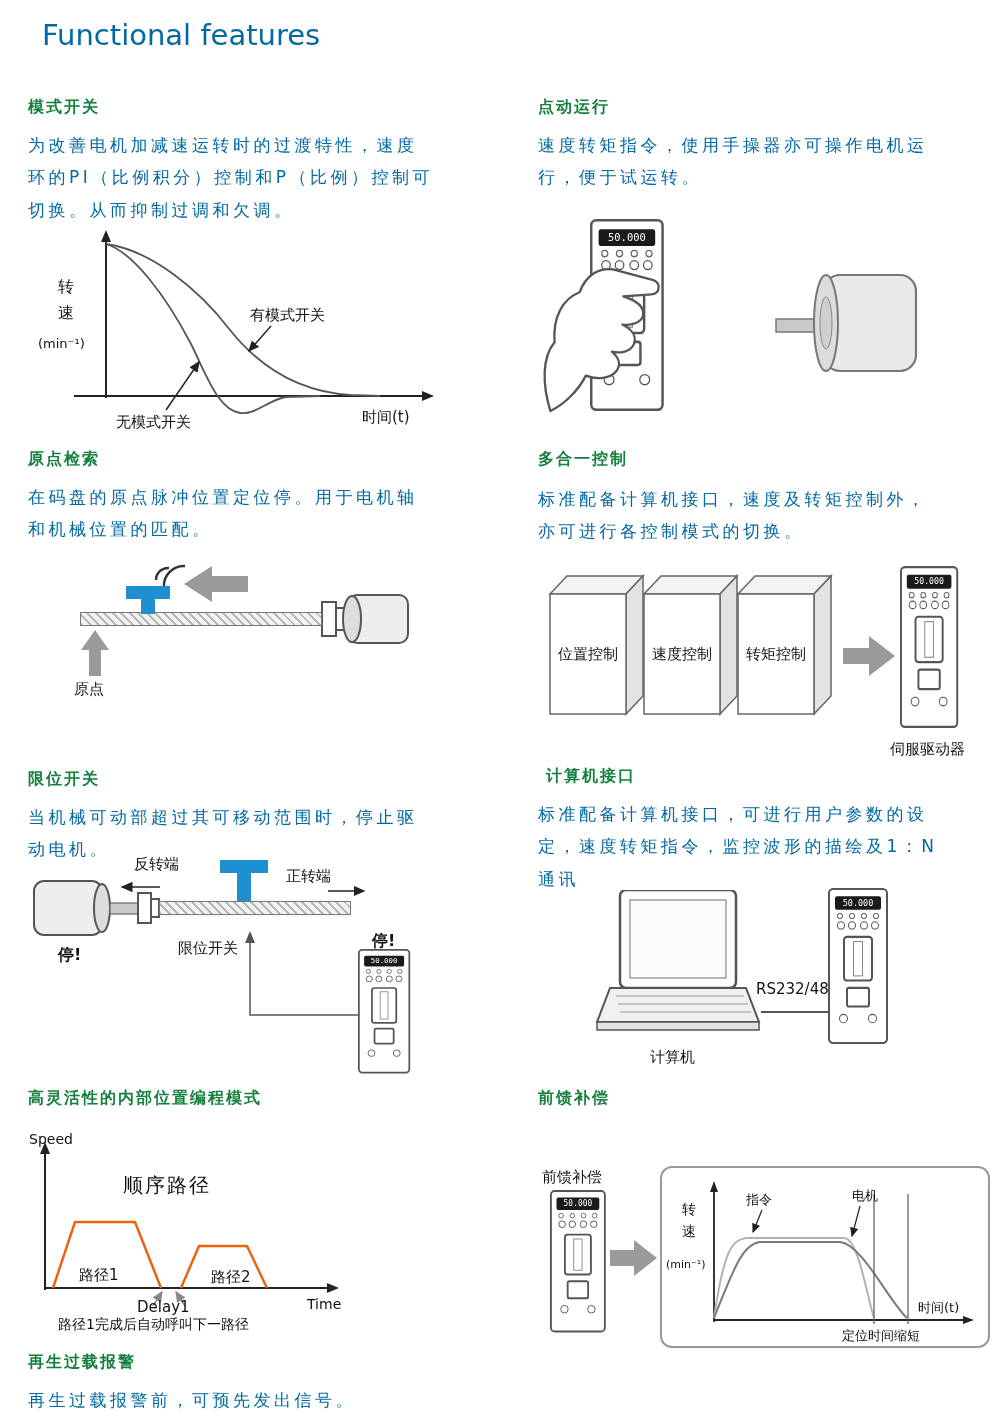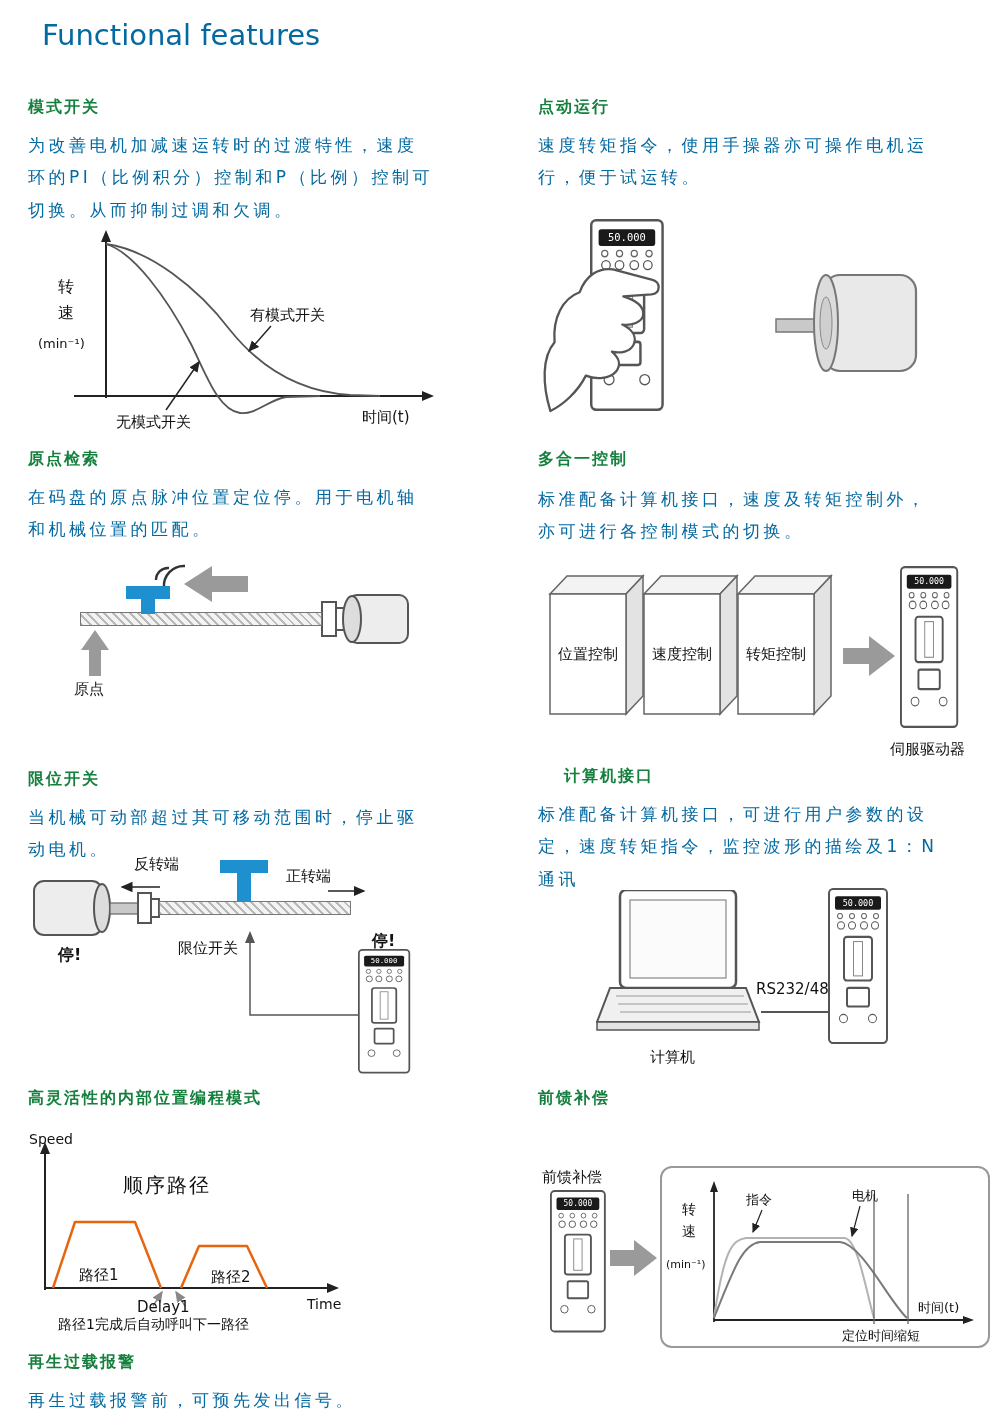--- a/index.html
+++ b/index.html
@@ -223,21 +223,21 @@
         </div>
       <div class="port"></div>
       <div class="port2"></div>
       <div class="feet">
           <i></i>
           <i></i>
         </div>
     </div>
   </div>
 
-  <div class="h" style="left:564px;top:766px;">计算机接口</div>
+  <div class="h" style="left:546px;top:766px;">计算机接口</div>
   <div class="p" style="left:538px;top:798px;width:408px;">标准配备计算机接口，可进行用户参数的设定，速度转矩指令，监控波形的描绘及1：N通讯</div>
 
   <div class="figwrap" style="left:538px;top:886px;width:455px;height:192px;">
     <svg class="abs" style="left:58px;top:4px;" width="165" height="150">
       <rect x="24" y="0" width="116" height="98" rx="6" fill="#fff" stroke="#555" stroke-width="2.5"></rect>
       <rect x="34" y="10" width="96" height="78" fill="#fbfbfb" stroke="#888" stroke-width="1.2"></rect>
       <polygon points="14,98 150,98 163,132 1,132" fill="#f0f0f0" stroke="#555" stroke-width="2"></polygon>
       <line x1="20" y1="106" x2="148" y2="106" stroke="#999" stroke-width="1"></line>
       <line x1="22" y1="114" x2="152" y2="114" stroke="#999" stroke-width="1"></line>
       <line x1="24" y1="122" x2="155" y2="122" stroke="#999" stroke-width="1"></line>

